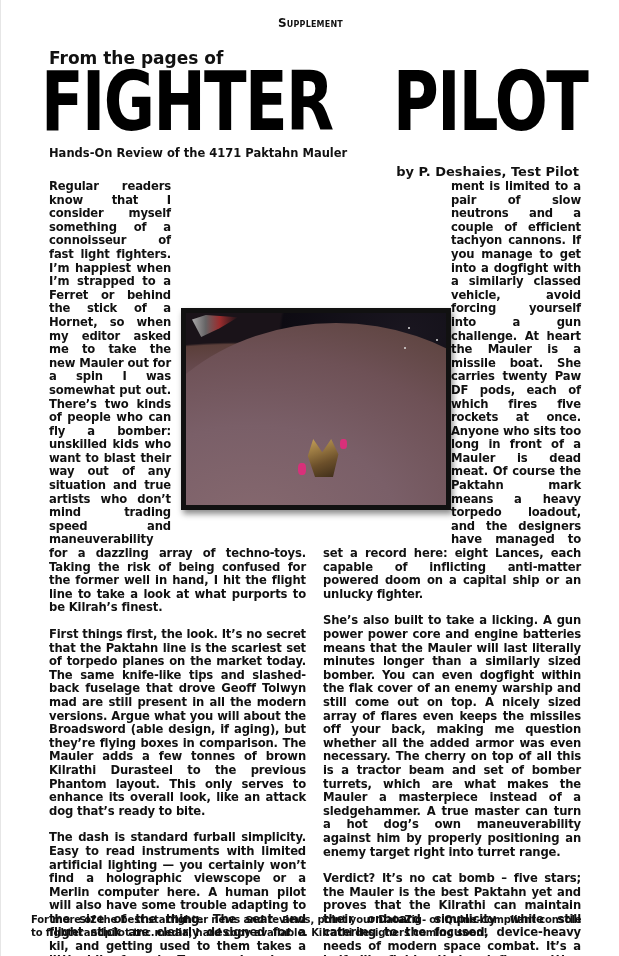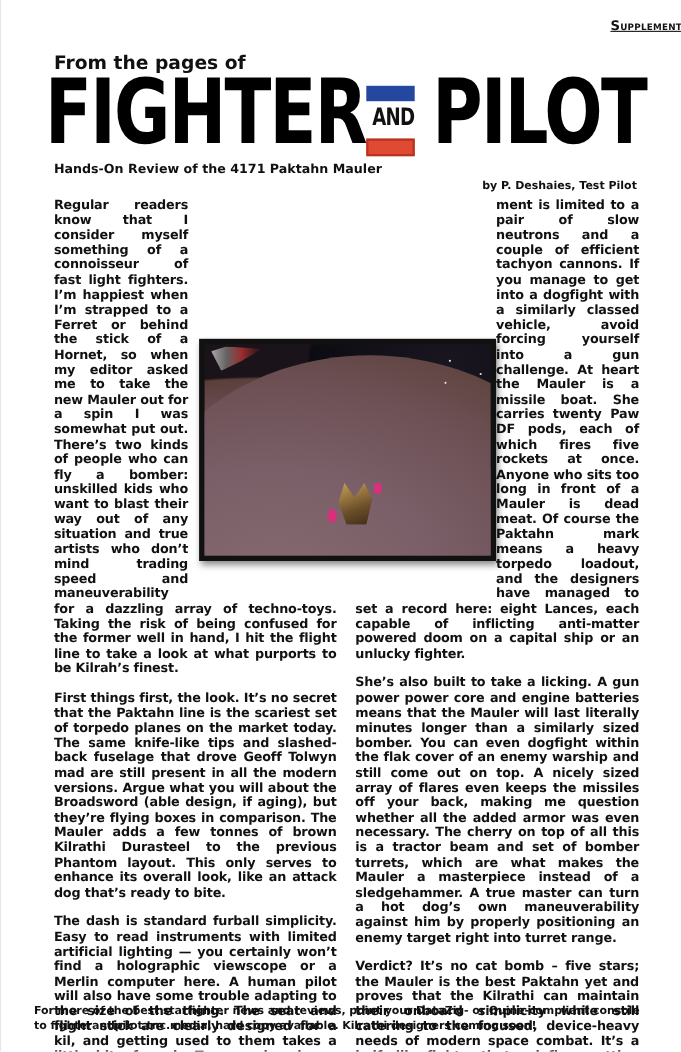--- a/index.html
+++ b/index.html
@@ -1,30 +1,30 @@
 <!DOCTYPE html>
 <html><head>
 <meta charset="utf-8">
 <style>
   * { margin:0; padding:0; box-sizing:border-box; }
   html, body { width:619px; height:956px; background:#ffffff; overflow:hidden; }
   body { font-family: "DejaVu Sans", sans-serif; color:#111; position:relative; }
   .page { position:absolute; left:0; top:0; width:619px; height:956px; background:#fff; border-left:1px solid #e6e6e6; }
-  .supplement { position:absolute; top:16px; left:0; width:619px; text-align:right; font-weight:bold; font-size:12px; letter-spacing:0.2px; font-variant: small-caps; text-decoration: underline; }
+  .supplement { position:absolute; top:16px; left:0; width:619px; text-align:center; font-weight:bold; font-size:12px; letter-spacing:0.2px; font-variant: small-caps; }
   .from { position:absolute; top:48px; left:48px; font-weight:bold; font-size:17px; }
   .masthead { position:absolute; top:66px; left:40px; width:540px; height:72px; }
   .mh-word { position:absolute; top:0; font-family:"DejaVu Sans", sans-serif; font-weight:bold; font-size:80px; line-height:72px; transform-origin:left top; letter-spacing:-2px; color:#000; }
   .mh-fighter { left:0; transform:scaleX(0.78) scaleY(1.02); }
   .mh-pilot { left:352px; transform:scaleX(0.78) scaleY(1.02); }
   .and-box { position:absolute; left:292px; top:12px; width:44px; height:62px; }
   .and-bar-top { position:absolute; left:0; top:0; width:44px; height:14px; background:#2447a0; }
   .and-bar-bot { position:absolute; left:0; top:48px; width:44px; height:16px; background:#e04a32; border:2px solid #b83422; }
   .and-text { position:absolute; left:0; top:15px; width:44px; height:30px; text-align:center; font-weight:bold; font-size:22px; line-height:30px; transform:scaleX(0.75); transform-origin:center; letter-spacing:-1px; }
   .subtitle { position:absolute; top:146px; left:48px; font-weight:bold; font-size:11.5px; }
-  .byline { position:absolute; top:164px; right:40px; font-weight:bold; font-size:10px; }
+  .byline { position:absolute; top:164px; right:40px; font-weight:bold; font-size:13px; }
   .col { position:absolute; font-weight:bold; font-size:11.6px; line-height:13.6px; text-align:justify; letter-spacing:-0.15px; }
   .col p { margin-bottom:13px; }
   .col-left { left:48px; top:180px; width:257px; }
   .col-right { left:322px; top:180px; width:258px; }
   .float-right-l { float:right; width:135px; height:236px; shape-outside: inset(0); }
   .float-left-r { float:left; width:128px; height:236px; }
   .photo { position:absolute; left:180px; top:308px; width:270px; height:202px; background:#111; box-shadow: 2px 4px 6px rgba(0,0,0,0.45); padding:5px; }
   .photo-inner { width:100%; height:100%; position:relative; overflow:hidden;
     background: radial-gradient(ellipse at 85% 10%, #1a1620 0%, #0d0b12 40%, transparent 41%),
                 radial-gradient(ellipse 160% 120% at 20% 110%, #7c5f69 0%, #735563 40%, #6a4d55 65%, #5b3f3a 78%, #1a1319 79%); }
@@ -42,25 +42,20 @@
 <body>
 
 <div class="page">
 
   <div class="supplement">Supplement</div>
 
   <div class="from">From the pages of</div>
 
   <div class="masthead">
     <div class="mh-word mh-fighter">FIGHTER</div>
-    <div class="and-box">
-      <div class="and-bar-top"></div>
-      <div class="and-text">AND</div>
-      <div class="and-bar-bot"></div>
-    </div>
     <div class="mh-word mh-pilot">PILOT</div>
   </div>
 
   <div class="subtitle">Hands-On Review of the 4171 Paktahn Mauler</div>
   <div class="byline">by P. Deshaies, Test Pilot</div>
 
   <div class="col col-left">
     <div class="float-right-l" style="margin-top:122px;"></div>
     <p>Regular readers know that I consider myself something of a connoisseur of fast light fighters. I’m happiest when I’m strapped to a Ferret or behind the stick of a Hornet, so when my editor asked me to take the new Mauler out for a spin I was somewhat put out. There’s two kinds of people who can fly a bomber: unskilled kids who want to blast their way out of any situation and true artists who don’t mind trading speed and maneuverability for a dazzling array of techno-toys. Taking the risk of being confused for the former well in hand, I hit the flight line to take a look at what purports to be Kilrah’s finest.</p>
     <p>First things first, the look. It’s no secret that the Paktahn line is the scariest set of torpedo planes on the market today. The same knife-like tips and slashed-back fuselage that drove Geoff Tolwyn mad are still present in all the modern versions. Argue what you will about the Broadsword (able design, if aging), but they’re flying boxes in comparison. The Mauler adds a few tonnes of brown Kilrathi Durasteel to the previous Phantom layout. This only serves to enhance its overall look, like an attack dog that’s ready to bite.</p>

